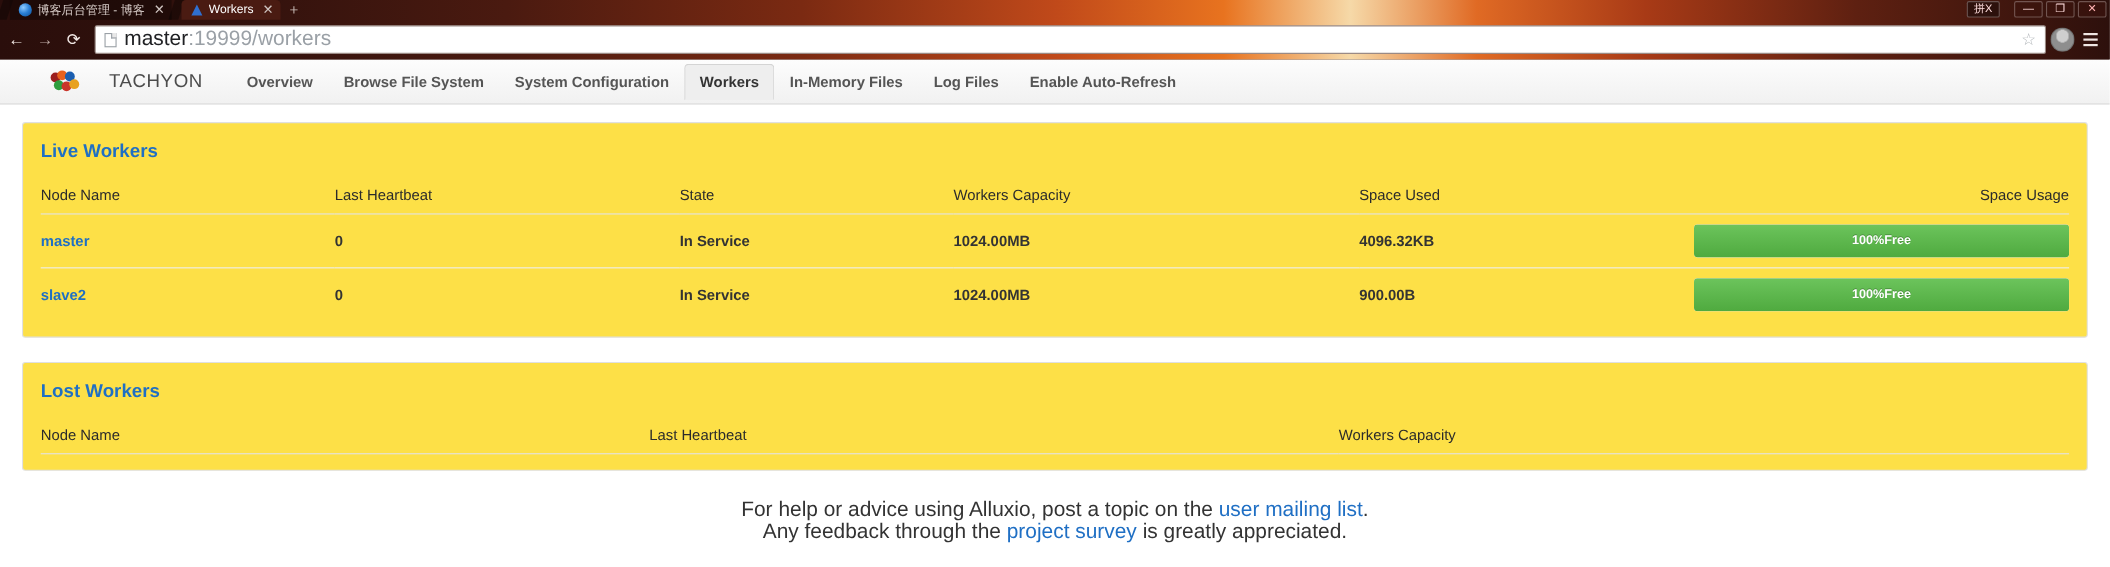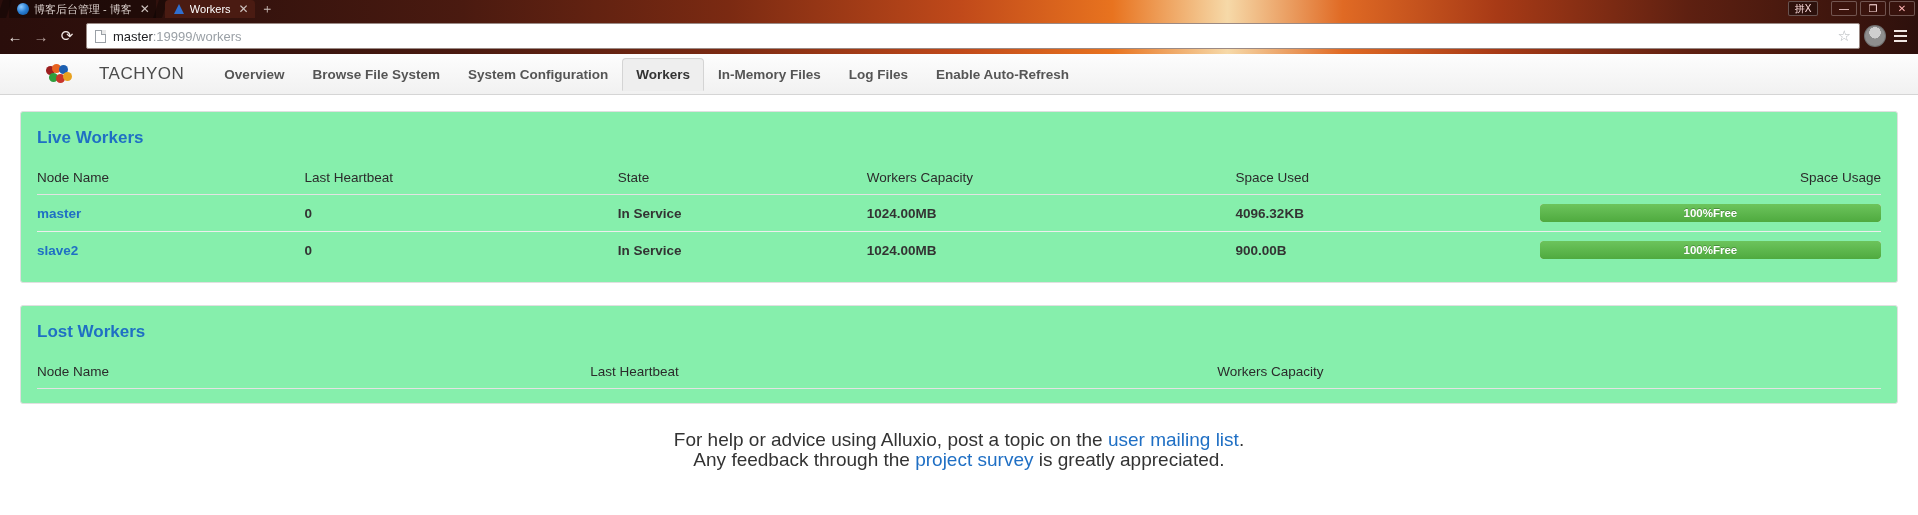--- a/index.html
+++ b/index.html
@@ -131,21 +131,21 @@
     border: 1px solid #9aa0a6;
     background: #fff;
     position: relative;
     flex: 0 0 auto;
   }
   .page-icon::after {
     content:""; position: absolute; right: -1px; top: -1px;
     width: 4px; height: 4px; background: #e8e8e8;
     border-left: 1px solid #9aa0a6; border-bottom: 1px solid #9aa0a6;
   }
-  .url-text { font-size: 13px; color: #9aa0a6; white-space: nowrap; }
+  .url-text { font-size: 19px; color: #9aa0a6; white-space: nowrap; }
   .url-text b { color: #202124; font-weight: 400; }
   .star-icon { margin-left: auto; color: #b0b4b8; font-size: 15px; flex: 0 0 auto; }
   .chrome-right { display: flex; align-items: center; gap: 2px; padding-right: 4px; }
   .avatar-btn {
     width: 22px; height: 22px; border-radius: 50%;
     background: radial-gradient(circle at 50% 34%, #cfcfcf 0 34%, #8e8e8e 35% 100%);
     border: 1px solid rgba(0,0,0,0.2);
   }
   .menu-btn {
     width: 24px; height: 24px;
@@ -194,21 +194,21 @@
     border: 1px solid #d4d4d4;
     border-bottom-color: #eeeeee;
     border-radius: 4px 4px 0 0;
     padding: 8px 13px;
   }
 
   .content { padding: 16px 20px 0 20px; }
   .panel {
     border: 1px solid #e0e0e0;
     border-radius: 3px;
-    background: #86efac;
+    background: #fde047;
     margin-bottom: 22px;
   }
   .panel-title {
     font-size: 17px; font-weight: bold; color: #1f6fc4;
     padding: 16px 16px 14px 16px;
   }
   .panel-body { padding: 0 16px 14px 16px; }
 
   table { width: 100%; border-collapse: collapse; }
   thead th {
@@ -224,21 +224,21 @@
     vertical-align: middle;
   }
   tbody tr:last-child td { border-bottom: none; }
   td.nodename a, .link {
     color: #1f6fc4; font-weight: bold; text-decoration: none;
   }
   td.strong { font-weight: bold; }
 
   .progress {
     position: relative;
-    height: 18px;
+    height: 30px;
     background: #f2f2f2;
     border-radius: 3px;
     overflow: hidden;
     box-shadow: inset 0 1px 2px rgba(0,0,0,0.10);
   }
   .progress-bar {
     height: 100%;
     background: linear-gradient(#6cc45c, #4faa3f);
     border-radius: 3px;
   }

